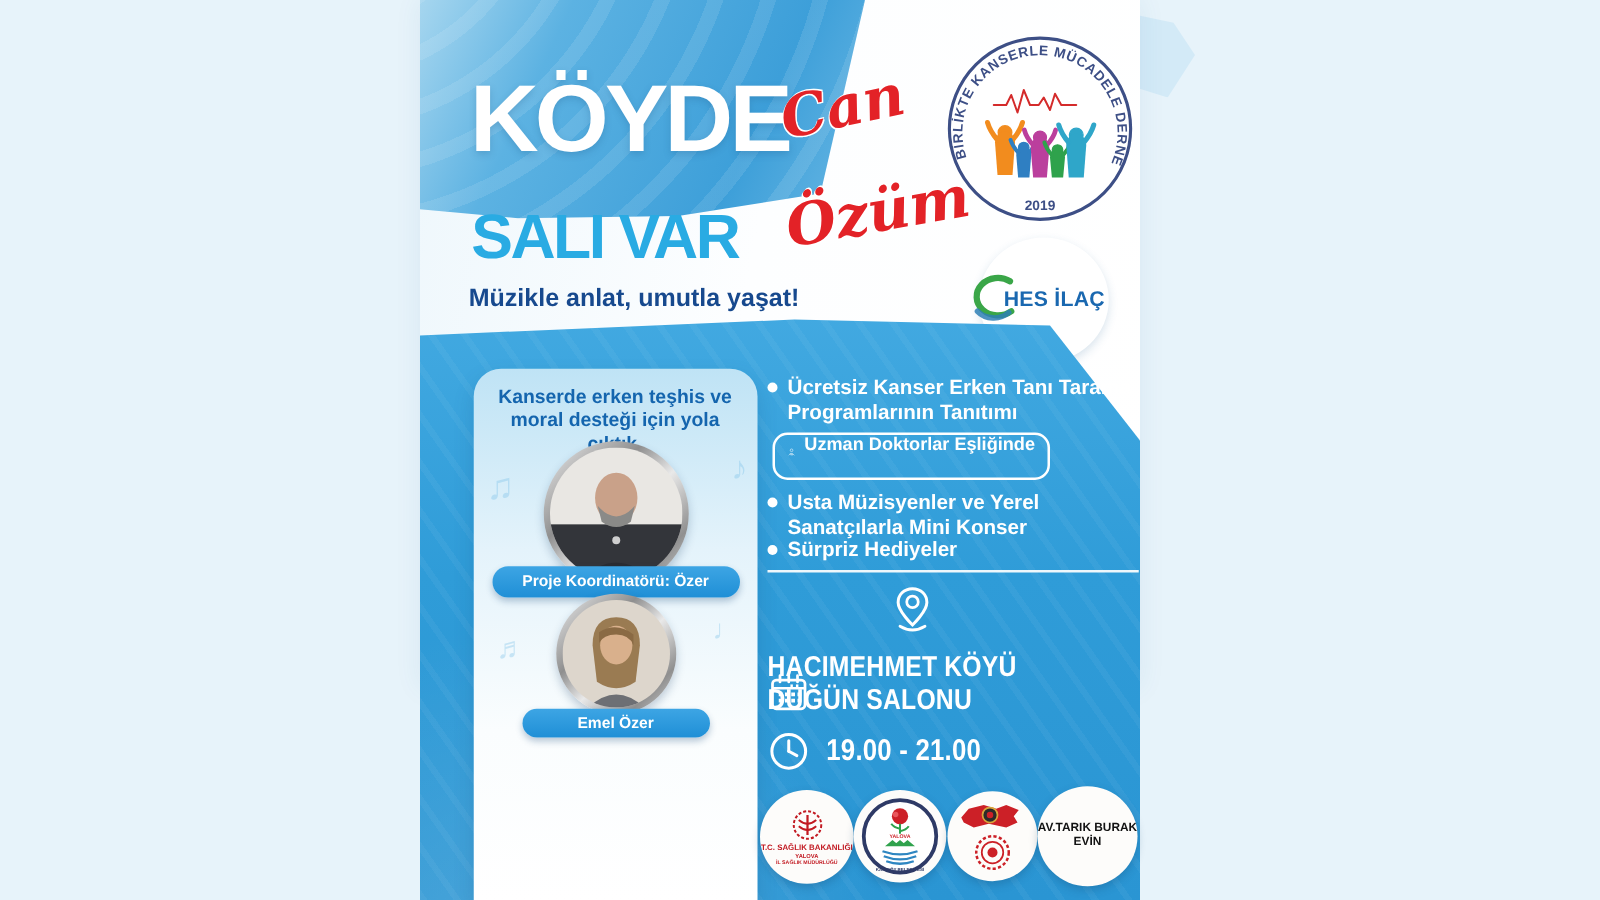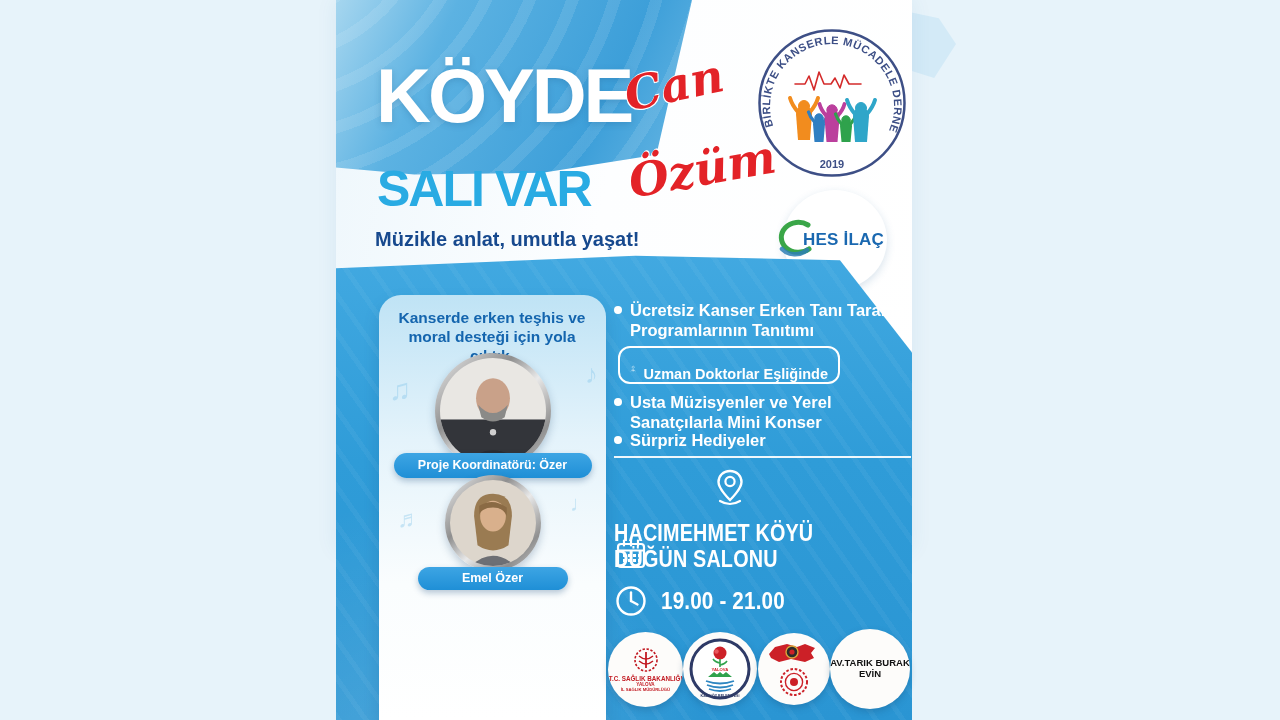--- a/index.html
+++ b/index.html
@@ -74,21 +74,21 @@
   .pill1 { top:158px; width:198px; height:25px; font-size:12.5px; line-height:25px; }
   .pill2 { top:272px; width:150px; height:23px; font-size:12.5px; line-height:23px; }
 
   
   .bullet { position:absolute; left:278px; width:296px; color:#ffffff; font-weight:700; font-size:16.5px;
     line-height:1.22; padding-left:16px; }
   .bullet::before { content:""; position:absolute; left:0; top:6px; width:8px; height:8px; border-radius:50%; background:#fff; }
   .b1 { top:300px; } .b2 { top:392px; } .b3 { top:430px; }
 
   .badge { position:absolute; left:282px; top:346px; width:222px; height:38px; border:2px solid #ffffff; border-radius:12px;
-    display:flex; align-items:flex-end; gap:7px; padding:0 10px; }
+    display:flex; align-items:flex-start; gap:7px; padding:0 10px; }
   .badge-label { color:#fff; font-weight:700; font-size:14.5px; white-space:nowrap; }
 
   .divider { position:absolute; left:278px; top:456px; width:297px; height:2px; background:rgba(255,255,255,0.92); }
 
   .info-row { position:absolute; left:278px; display:flex; align-items:center; gap:13px; color:#fff; }
   .loc { top:468px;flex-direction:column; } .date { top:537px; } .time { top:584px; }
   .info-text { font-weight:700; color:#fff; }
   .cond { display:inline-block; transform:scaleX(0.86); transform-origin:left center; white-space:nowrap;
     font-size:24px; letter-spacing:0.2px; line-height:1.12; }
   .loc .cond { font-size:23px; }

